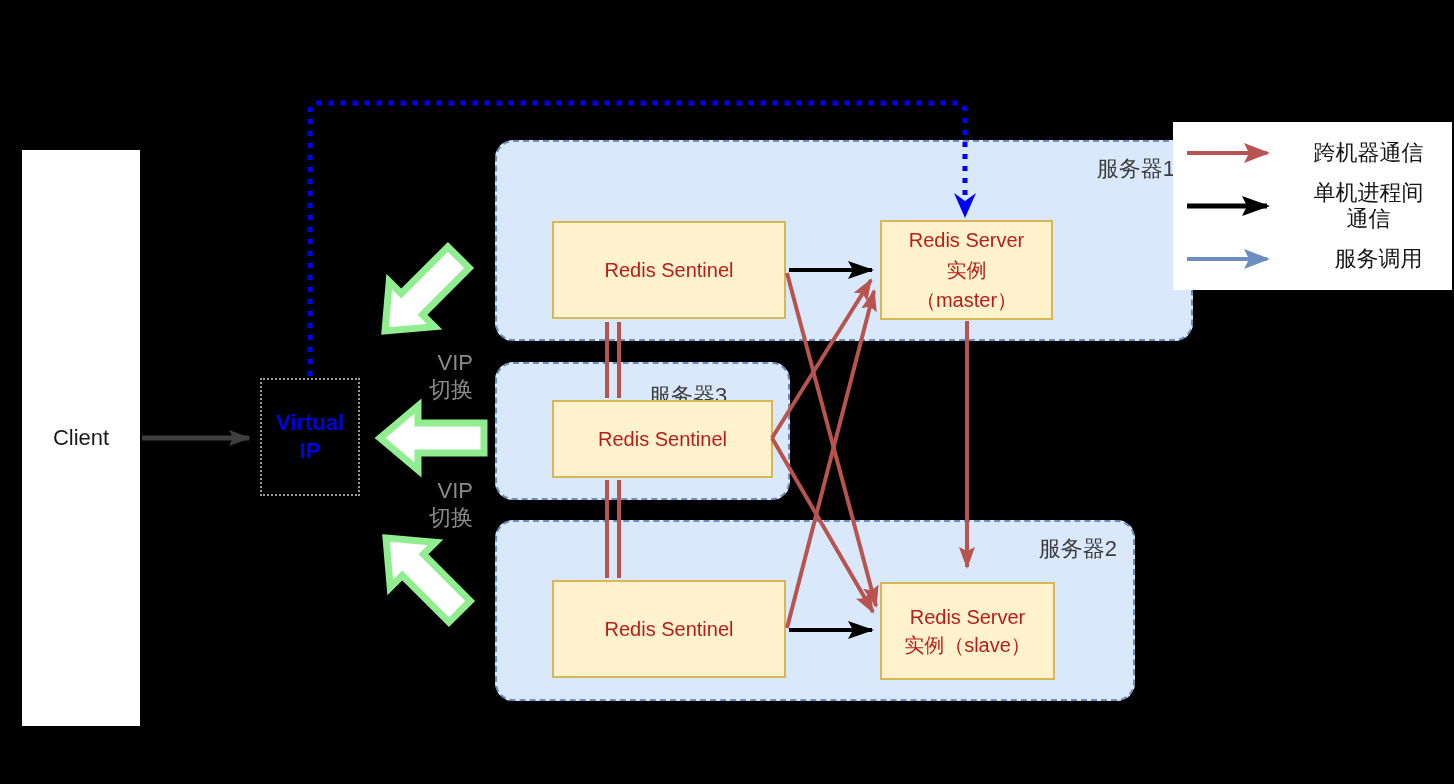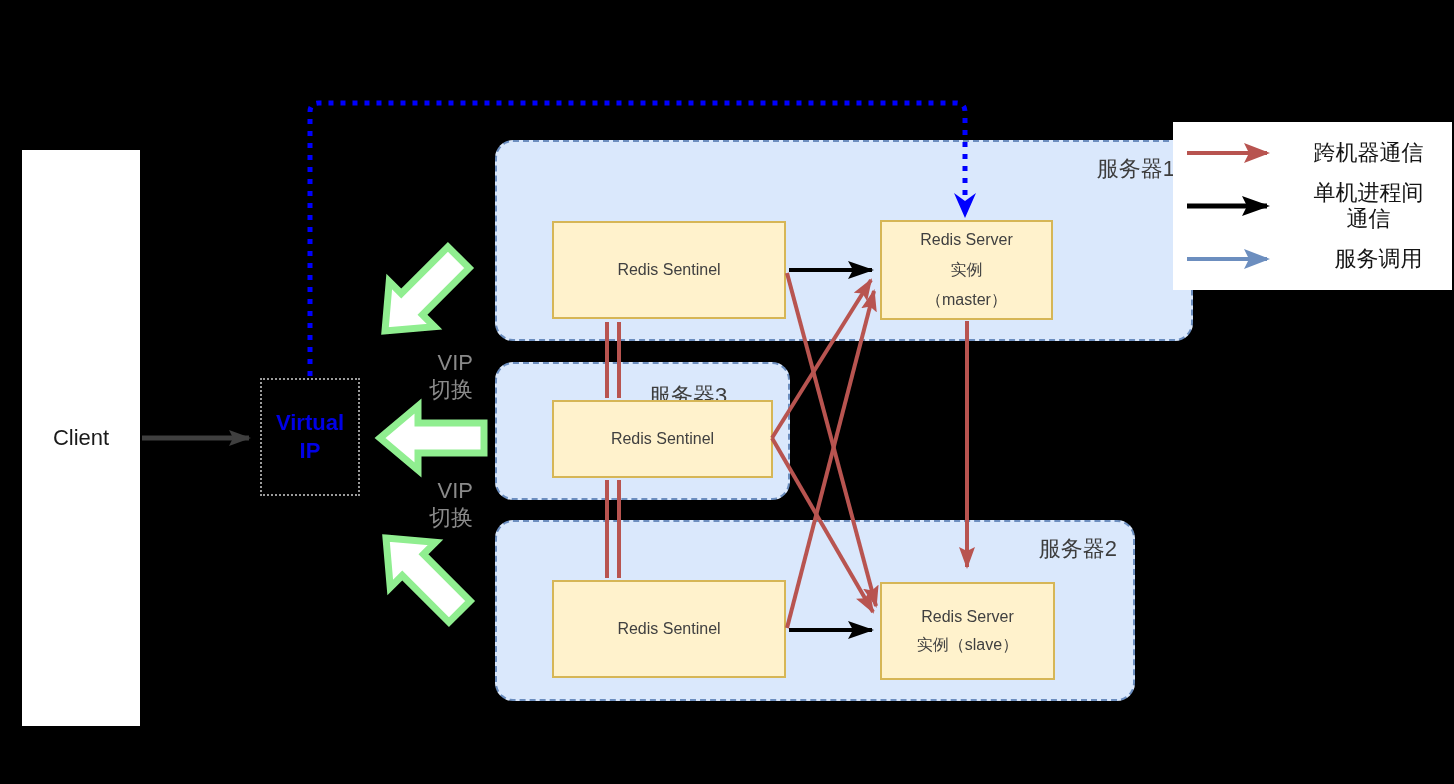--- a/index.html
+++ b/index.html
@@ -10,21 +10,21 @@
   .server{
     position:absolute;background:#dae8fc;border:2px dashed #6c8ebf;border-radius:18px;
     box-sizing:border-box;
   }
   .server-label{
     position:absolute;color:#3d3d3d;font-size:22px;white-space:nowrap;
   }
   .node{
     position:absolute;background:#fff2cc;border:2px solid #d6b656;box-sizing:border-box;
     display:flex;align-items:center;justify-content:center;text-align:center;
-    color:#404040;font-size:16px;line-height:28px;white-space:pre-line;
+    color:#b91c1c;font-size:20px;line-height:28px;white-space:pre-line;
   }
   #client-box{
     position:absolute;left:22px;top:150px;width:118px;height:576px;background:#ffffff;
     display:flex;align-items:center;justify-content:center;
     color:#1a1a1a;font-size:22px;
   }
   #virtual-ip-box{
     position:absolute;left:260px;top:378px;width:100px;height:118px;
     border:2px dotted #9b9b9b;box-sizing:border-box;
     display:flex;align-items:center;justify-content:center;text-align:center;

